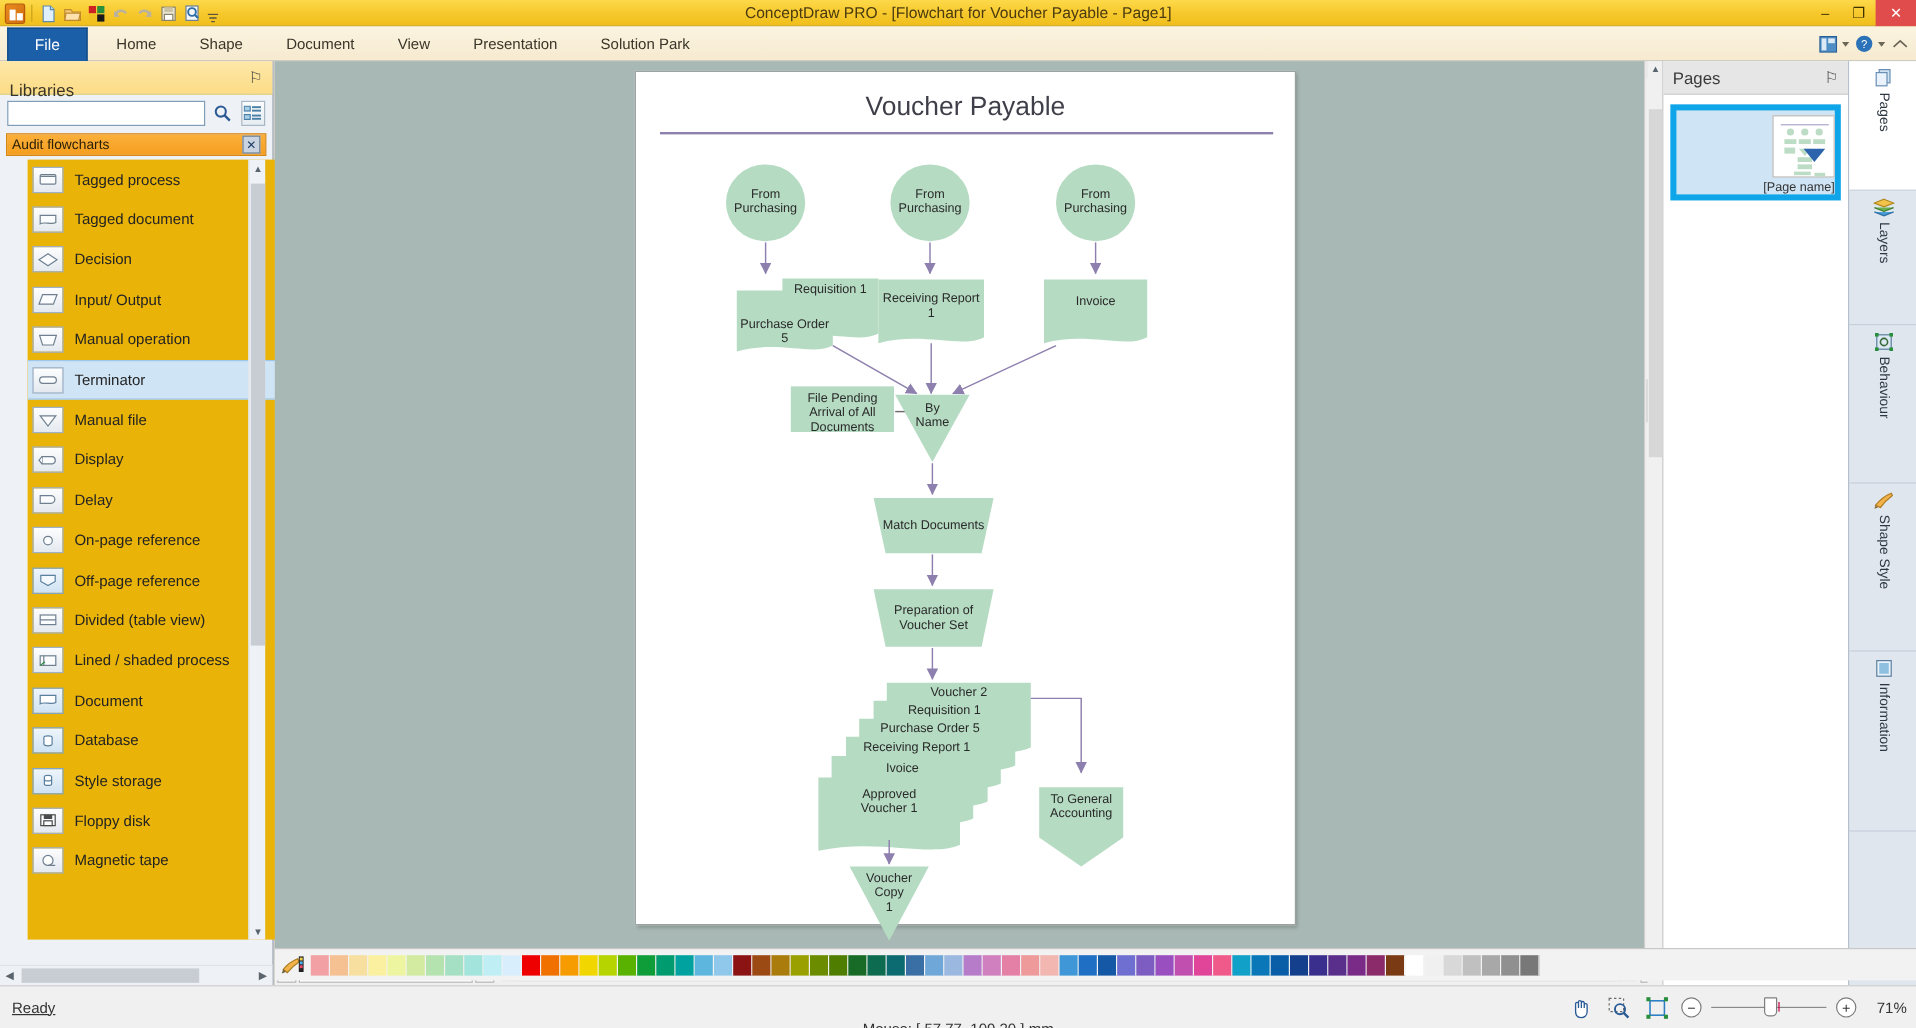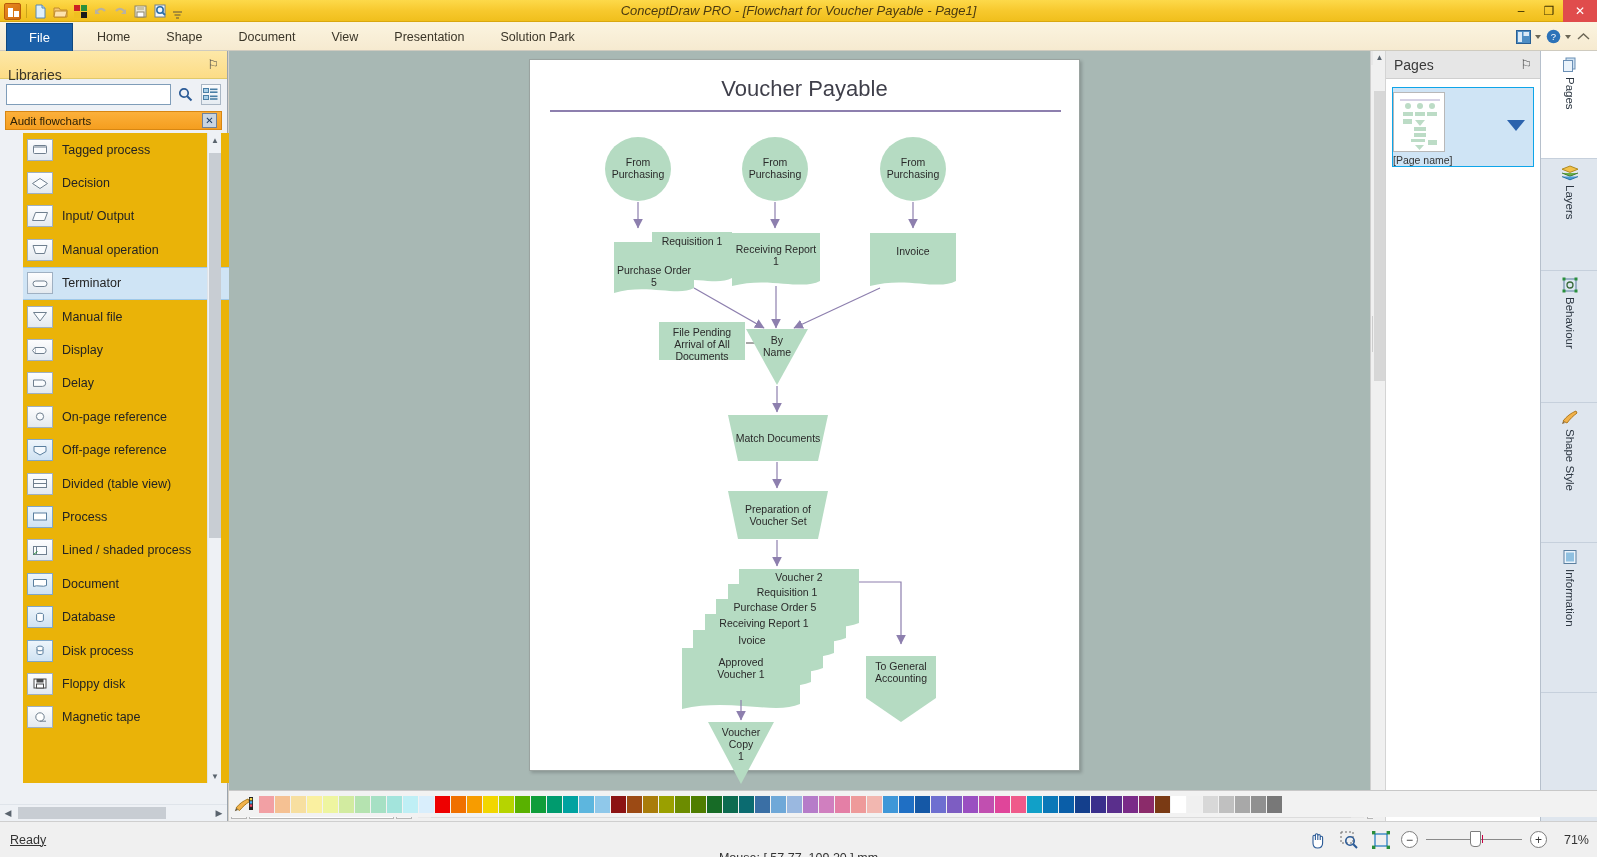--- a/index.html
+++ b/index.html
@@ -8,21 +8,21 @@
   body{ background:#d4d0c8; position:relative; }
 
   
   #titlebar{ position:absolute; left:0; top:0; width:1597px; height:22px;
     background:linear-gradient(to bottom,#fdd94a 0%,#f7c92e 50%,#f0bf1c 100%);
     border-bottom:1px solid #d9a810; }
   #qat{ position:absolute; left:4px; top:1px; height:20px; display:flex; align-items:center; gap:3px;}
   .qicon{ width:17px; height:17px; border-radius:2px; position:relative; }
   .qsep{ width:1px; height:14px; background:#c9a21a; margin:0 2px;}
   #apptitle{ position:absolute; left:0; top:0; width:100%; height:22px;
-    line-height:22px; text-align:center; font-size:13px; color:#4a3a10;font-style:italic;}
+    line-height:22px; text-align:center; font-size:13px; color:#4a3a10;}
   #winbtns{ position:absolute; right:0; top:0; height:22px; display:flex;}
   .wbtn{ width:28px; height:22px; display:flex; align-items:center; justify-content:center;
     font-size:12px; color:#3c3000;}
   .wbtn.close{ background:#e04c4c; color:#fff; width:34px;}
 
   
   #ribbon{ position:absolute; left:0; top:22px; width:1597px; height:29px;
     background:linear-gradient(to bottom,#fbf4e0 0%,#f6ead0 100%);
     border-bottom:1px solid #cfcbbf; }
   #tabs{ position:absolute; left:0; top:0; height:29px; display:flex; align-items:stretch;}
@@ -108,22 +108,22 @@
     display:flex;align-items:center;justify-content:center; color:#999; font-size:9px;}
   .corner{ width:17px;height:17px; border:1px solid #b6b6b6; background:#f7f7f7;
     display:flex;align-items:center;justify-content:center; font-size:9px;}
 
   
   #pagespanel{ position:absolute; left:1385px; top:51px; width:155px; height:770px;
     background:#fff; border-left:1px solid #9aa3ad;}
   #pghdr{ height:28px; background:#e6e6e6; display:flex; align-items:center; padding:0 8px;
     border-bottom:1px solid #cfcfcf;}
   #pghdr .t{ flex:1; font-size:14px; color:#3a3a3a;}
-  #thumbwrap{ margin:8px 6px; height:80px; background:#cfe4f5; border:1px solid #0ea5e9;
-    position:relative; display:flex; flex-direction:column; align-items:flex-start; padding-top:4px;}
+  #thumbwrap{ margin:8px 6px; height:80px; background:#cfe4f5; border:5px solid #0ea5e9;
+    position:relative; display:flex; flex-direction:column; align-items:flex-end; padding-top:4px;}
   #thumb{ width:52px; height:60px; background:#fff; border:1px solid #b8b8b8; position:relative;
     overflow:hidden;}
   #thumbname{ font-size:10.5px; color:#333; margin-top:2px;}
   #thumbcaret{ position:absolute; right:8px; top:32px; width:0;height:0;
     border-left:9px solid transparent; border-right:9px solid transparent; border-top:11px solid #2c63ad;}
   #pgpanelsb{ position:absolute; left:-13px; top:0; width:13px; height:770px; background:#f0f0f0;
     border-right:1px solid #d4d4d4;}
   #pgpanelsb .arw{ width:13px;height:13px;display:flex;align-items:center;justify-content:center;
     font-size:8px;color:#5a646e;}
   #pgpanelsb .thumb{ position:absolute; left:1px; top:40px; width:11px; height:290px; background:#d7d7d7;}
@@ -301,20 +301,28 @@
     <div class="libitem">
       <span class="libicon">
           <svg width="18" height="13">
             <rect x="2.5" y="2.5" width="13" height="8" rx="1" fill="#fafcfe" stroke="#6f7f8f"></rect>
             <path d="M2.5 4h13" stroke="#6f7f8f"></path>
           </svg>
         </span>
       <span class="liblabel">Tagged process</span>
     </div>
 
+    <div class="libitem">
+      <span class="libicon">
+          <svg width="18" height="13">
+            <path d="M2.5 2.5h13v6c-3 2-10-1-13 1z" fill="#fafcfe" stroke="#6f7f8f"></path>
+          </svg>
+        </span>
+      <span class="liblabel">Tagged document</span>
+    </div>
 
     <div class="libitem">
       <span class="libicon">
           <svg width="18" height="13">
             <path d="M9 1.5L16.5 6.5L9 11.5L1.5 6.5z" fill="#fafcfe" stroke="#6f7f8f"></path>
           </svg>
         </span>
       <span class="liblabel">Decision</span>
     </div>
 
@@ -394,28 +402,20 @@
     <div class="libitem">
       <span class="libicon">
           <svg width="18" height="13">
             <rect x="2.5" y="2.5" width="13" height="8" fill="#fafcfe" stroke="#6f7f8f"></rect>
             <path d="M2.5 6.5h13" stroke="#6f7f8f"></path>
           </svg>
         </span>
       <span class="liblabel">Divided (table view)</span>
     </div>
 
-    <div class="libitem">
-      <span class="libicon" style="background:linear-gradient(to bottom,#eef5fb,#cfe2f2);border-color:#7fa6c8;">
-          <svg width="18" height="13">
-            <rect x="2.5" y="3" width="13" height="7" fill="#fff" stroke="#5a7f9f"></rect>
-          </svg>
-        </span>
-      <span class="liblabel">Process</span>
-    </div>
 
     <div class="libitem">
       <span class="libicon">
           <svg width="18" height="13">
             <rect x="2.5" y="2.5" width="13" height="8" fill="#fafcfe" stroke="#6f7f8f"></rect>
             <path d="M5.5 2.5v8" stroke="#6f7f8f"></path>
             <path d="M2.5 10.5l4-3" stroke="#2a8f3c"></path>
           </svg>
         </span>
       <span class="liblabel">Lined / shaded process</span>
@@ -442,21 +442,21 @@
     </div>
 
     <div class="libitem">
       <span class="libicon" style="background:linear-gradient(to bottom,#eef5fb,#cfe2f2);border-color:#7fa6c8;">
           <svg width="18" height="13">
             <ellipse cx="9" cy="3.3" rx="3" ry="1.2" fill="#fff" stroke="#5a7f9f"></ellipse>
             <path d="M6 3.3v6c0 .7 1.3 1.2 3 1.2s3-.5 3-1.2v-6" fill="#fff" stroke="#5a7f9f"></path>
             <path d="M6 5.6c0 .7 1.3 1.2 3 1.2s3-.5 3-1.2" fill="none" stroke="#5a7f9f"></path>
           </svg>
         </span>
-      <span class="liblabel">Disk process</span>
+      <span class="liblabel">Style storage</span>
     </div>
 
     <div class="libitem">
       <span class="libicon">
           <svg width="18" height="13">
             <rect x="3" y="2" width="12" height="9" fill="#fafcfe" stroke="#4a4a4a"></rect>
             <rect x="5.5" y="2" width="7" height="3.5" fill="#4a4a4a"></rect>
             <rect x="5.5" y="7" width="7" height="4" fill="#fff" stroke="#4a4a4a"></rect>
           </svg>
         </span>

